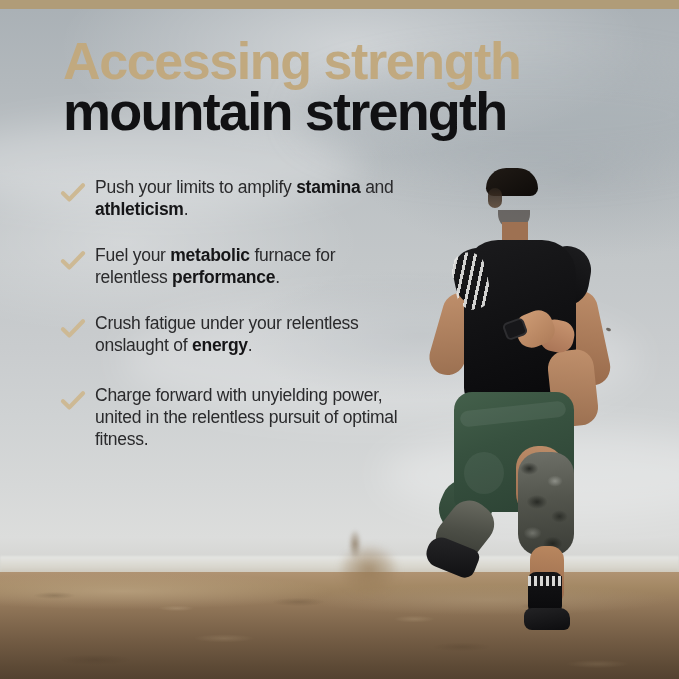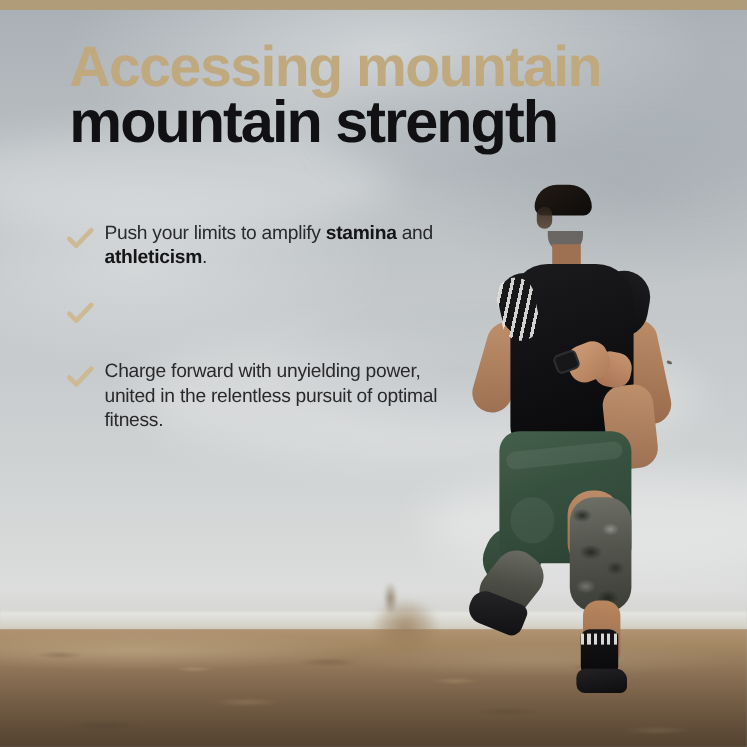--- a/index.html
+++ b/index.html
@@ -171,21 +171,21 @@
     font-family:"Liberation Sans", sans-serif;
     font-weight:700;
     font-size:52px;
     line-height:50px;
     letter-spacing:-1.4px;
     white-space:nowrap;
   }
   .h-gold{color:#c1a97f;}
   .h-dark{color:#111113;font-size:54px;letter-spacing:-1.8px;}
 
-  .bullets{position:absolute;left:60px;top:200px;width:360px;}
+  .bullets{position:absolute;left:60px;top:176px;width:360px;}
   .bullet{position:relative;display:flex;align-items:flex-start;margin-bottom:24px;}
   .bullet:last-child{margin-bottom:0;margin-top:28px;}
   .check{
     flex:0 0 auto;width:26px;height:26px;margin-right:9px;margin-top:4px;
     display:block;
   }
   .btext{
     color:#2a2a2c;
     font-family:"Liberation Sans", sans-serif;
     font-size:17.5px;
@@ -250,35 +250,42 @@
     <div class="rn legging"></div>
     <div class="rn shin"></div>
     <div class="rn sock"></div>
     <div class="rn sock-stripe"></div>
     <div class="rn shoe-front"></div>
   </div>
 
   <div class="content">
 
     <div class="headline">
-      <div class="h-line h-gold">Accessing mountain</div>
+      <div class="h-line h-gold">Accessing strength</div>
       <div class="h-line h-dark">mountain strength</div>
     </div>
 
     <div class="bullets" id="benefit-list">
         <div class="bullet">
           <span class="check"><svg viewBox="0 0 26 26" width="26" height="26">
               <path d="M3 13.2 L9.4 19.4 L23 5.2" fill="none" stroke="#cdb994" stroke-width="4.2" stroke-linecap="round" stroke-linejoin="round"></path>
             </svg></span>
           <div class="btext"><span>Push your limits to amplify </span><b>stamina</b><span> and </span><b>athleticism</b><span>.</span></div>
         </div>
         <div class="bullet">
           <span class="check"><svg viewBox="0 0 26 26" width="26" height="26">
               <path d="M3 13.2 L9.4 19.4 L23 5.2" fill="none" stroke="#cdb994" stroke-width="4.2" stroke-linecap="round" stroke-linejoin="round"></path>
             </svg></span>
+          <div class="btext"><span>Fuel your </span><b>metabolic</b><span> furnace for relentless </span><b>performance</b><span>.</span></div>
+        </div>
+        <div class="bullet">
+          <span class="check"><svg viewBox="0 0 26 26" width="26" height="26">
+              <path d="M3 13.2 L9.4 19.4 L23 5.2" fill="none" stroke="#cdb994" stroke-width="4.2" stroke-linecap="round" stroke-linejoin="round"></path>
+            </svg></span>
+          <div class="btext"><span>Crush fatigue under your relentless onslaught of </span><b>energy</b><span>.</span></div>
         </div>
         <div class="bullet">
           <span class="check"><svg viewBox="0 0 26 26" width="26" height="26">
               <path d="M3 13.2 L9.4 19.4 L23 5.2" fill="none" stroke="#cdb994" stroke-width="4.2" stroke-linecap="round" stroke-linejoin="round"></path>
             </svg></span>
           <div class="btext"><span>Charge forward with unyielding power, united in the relentless pursuit of optimal fitness.</span></div>
         </div>
       </div>
 
   </div>

